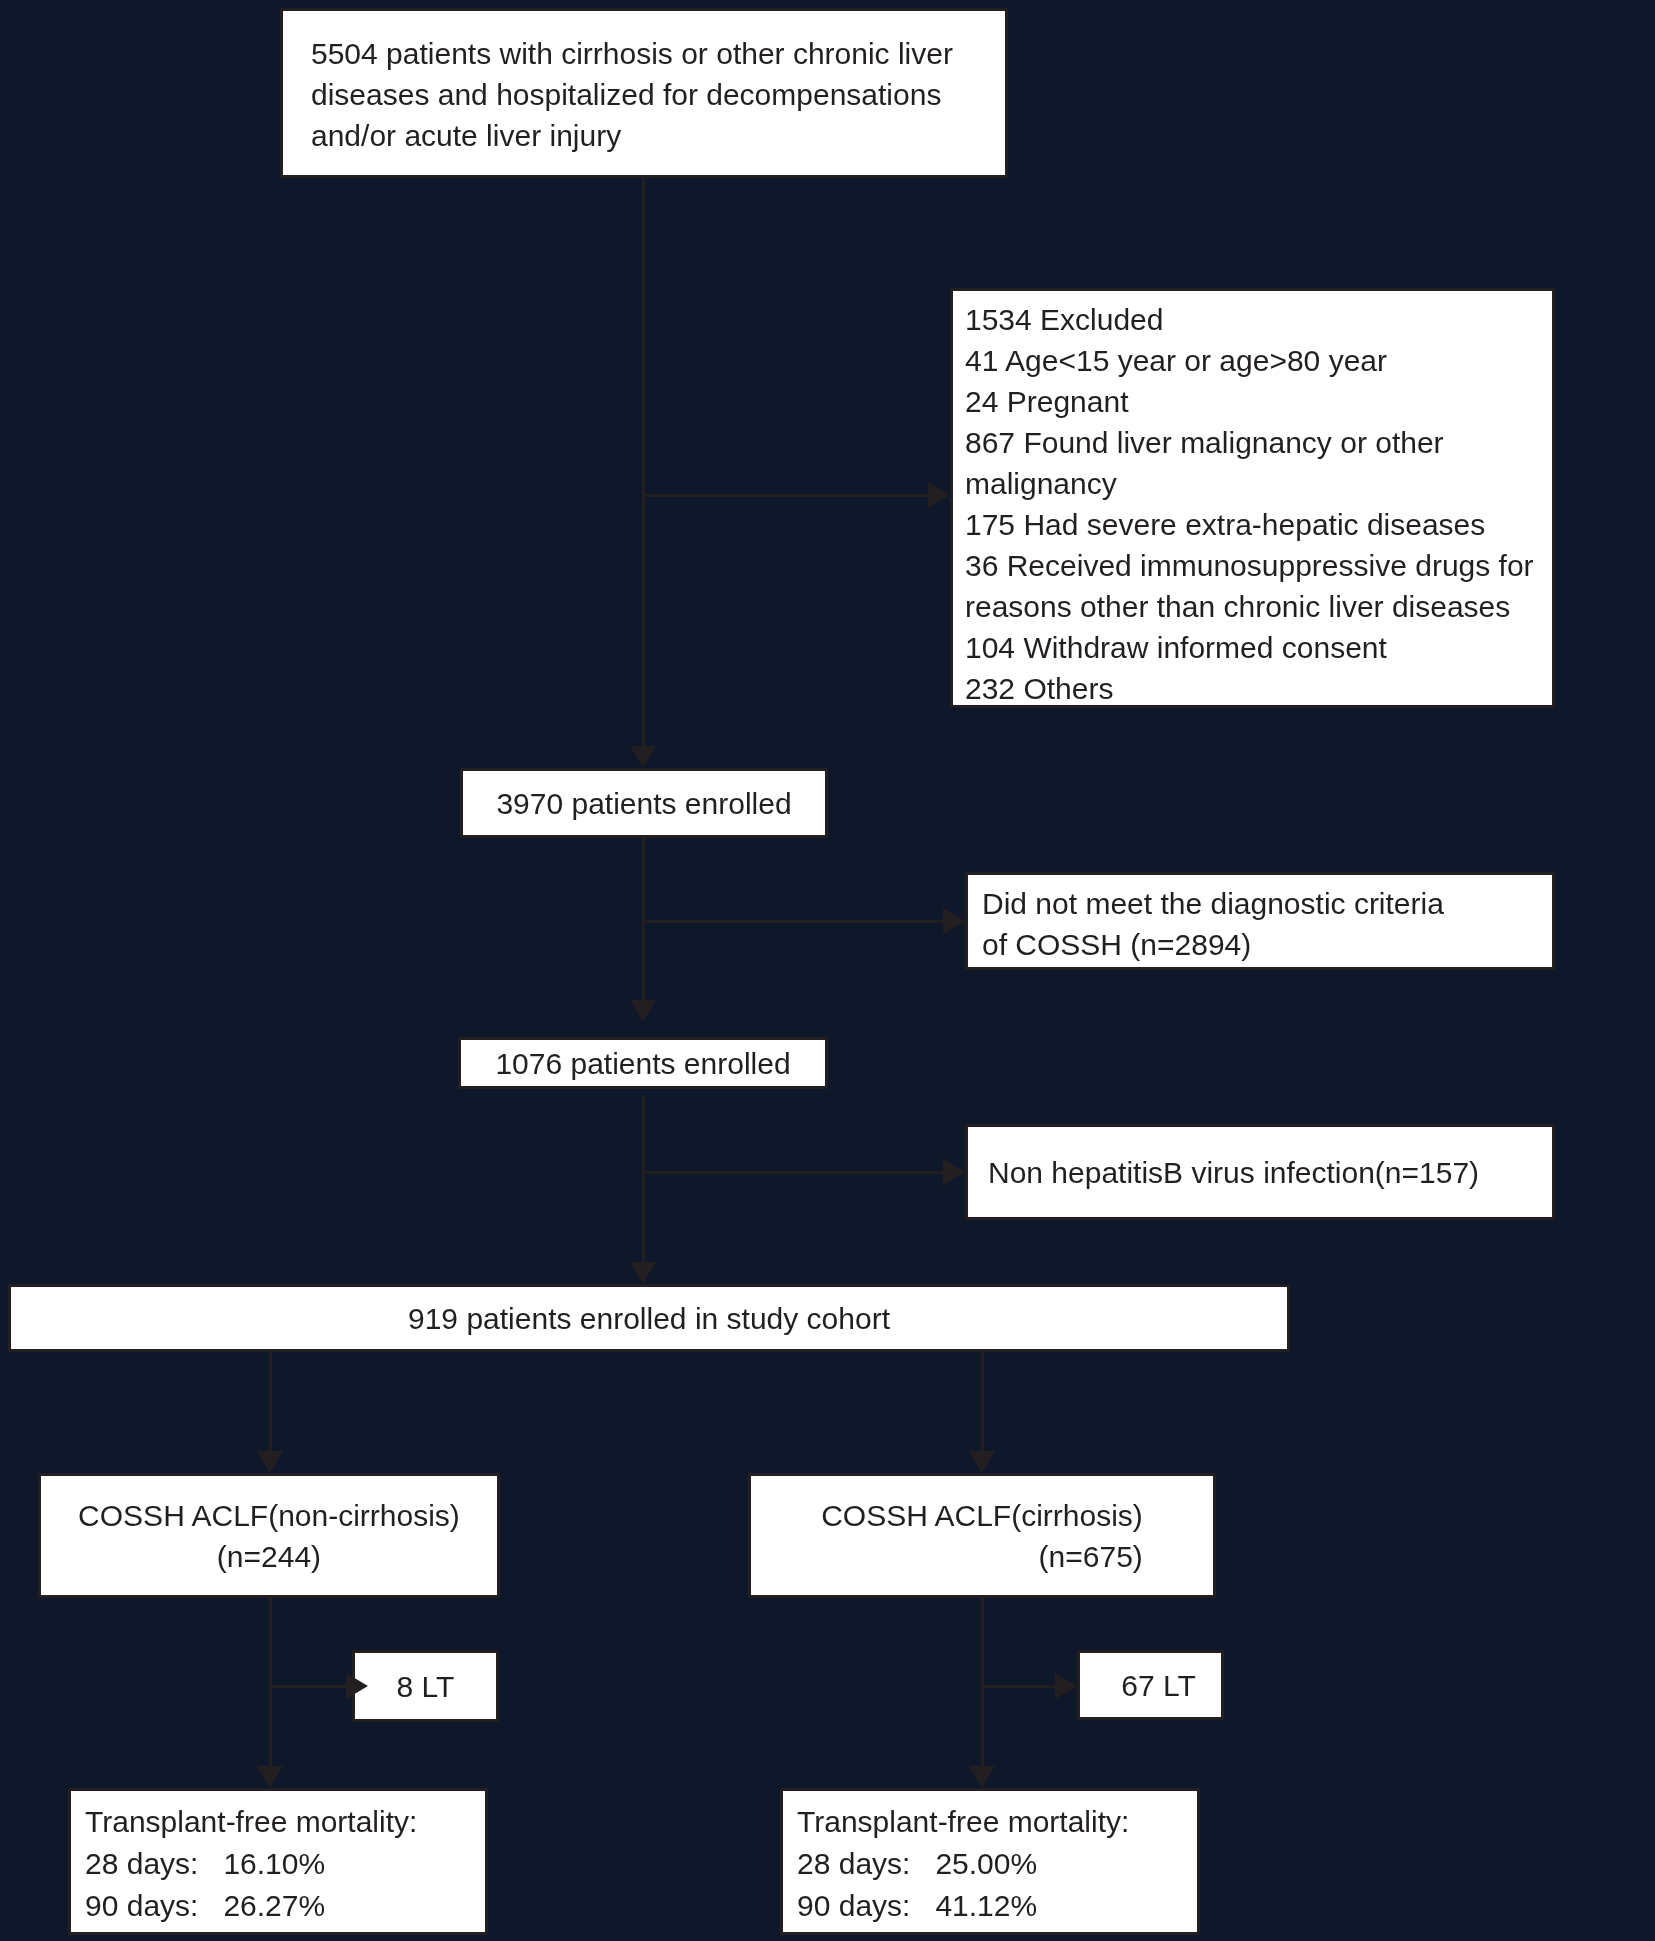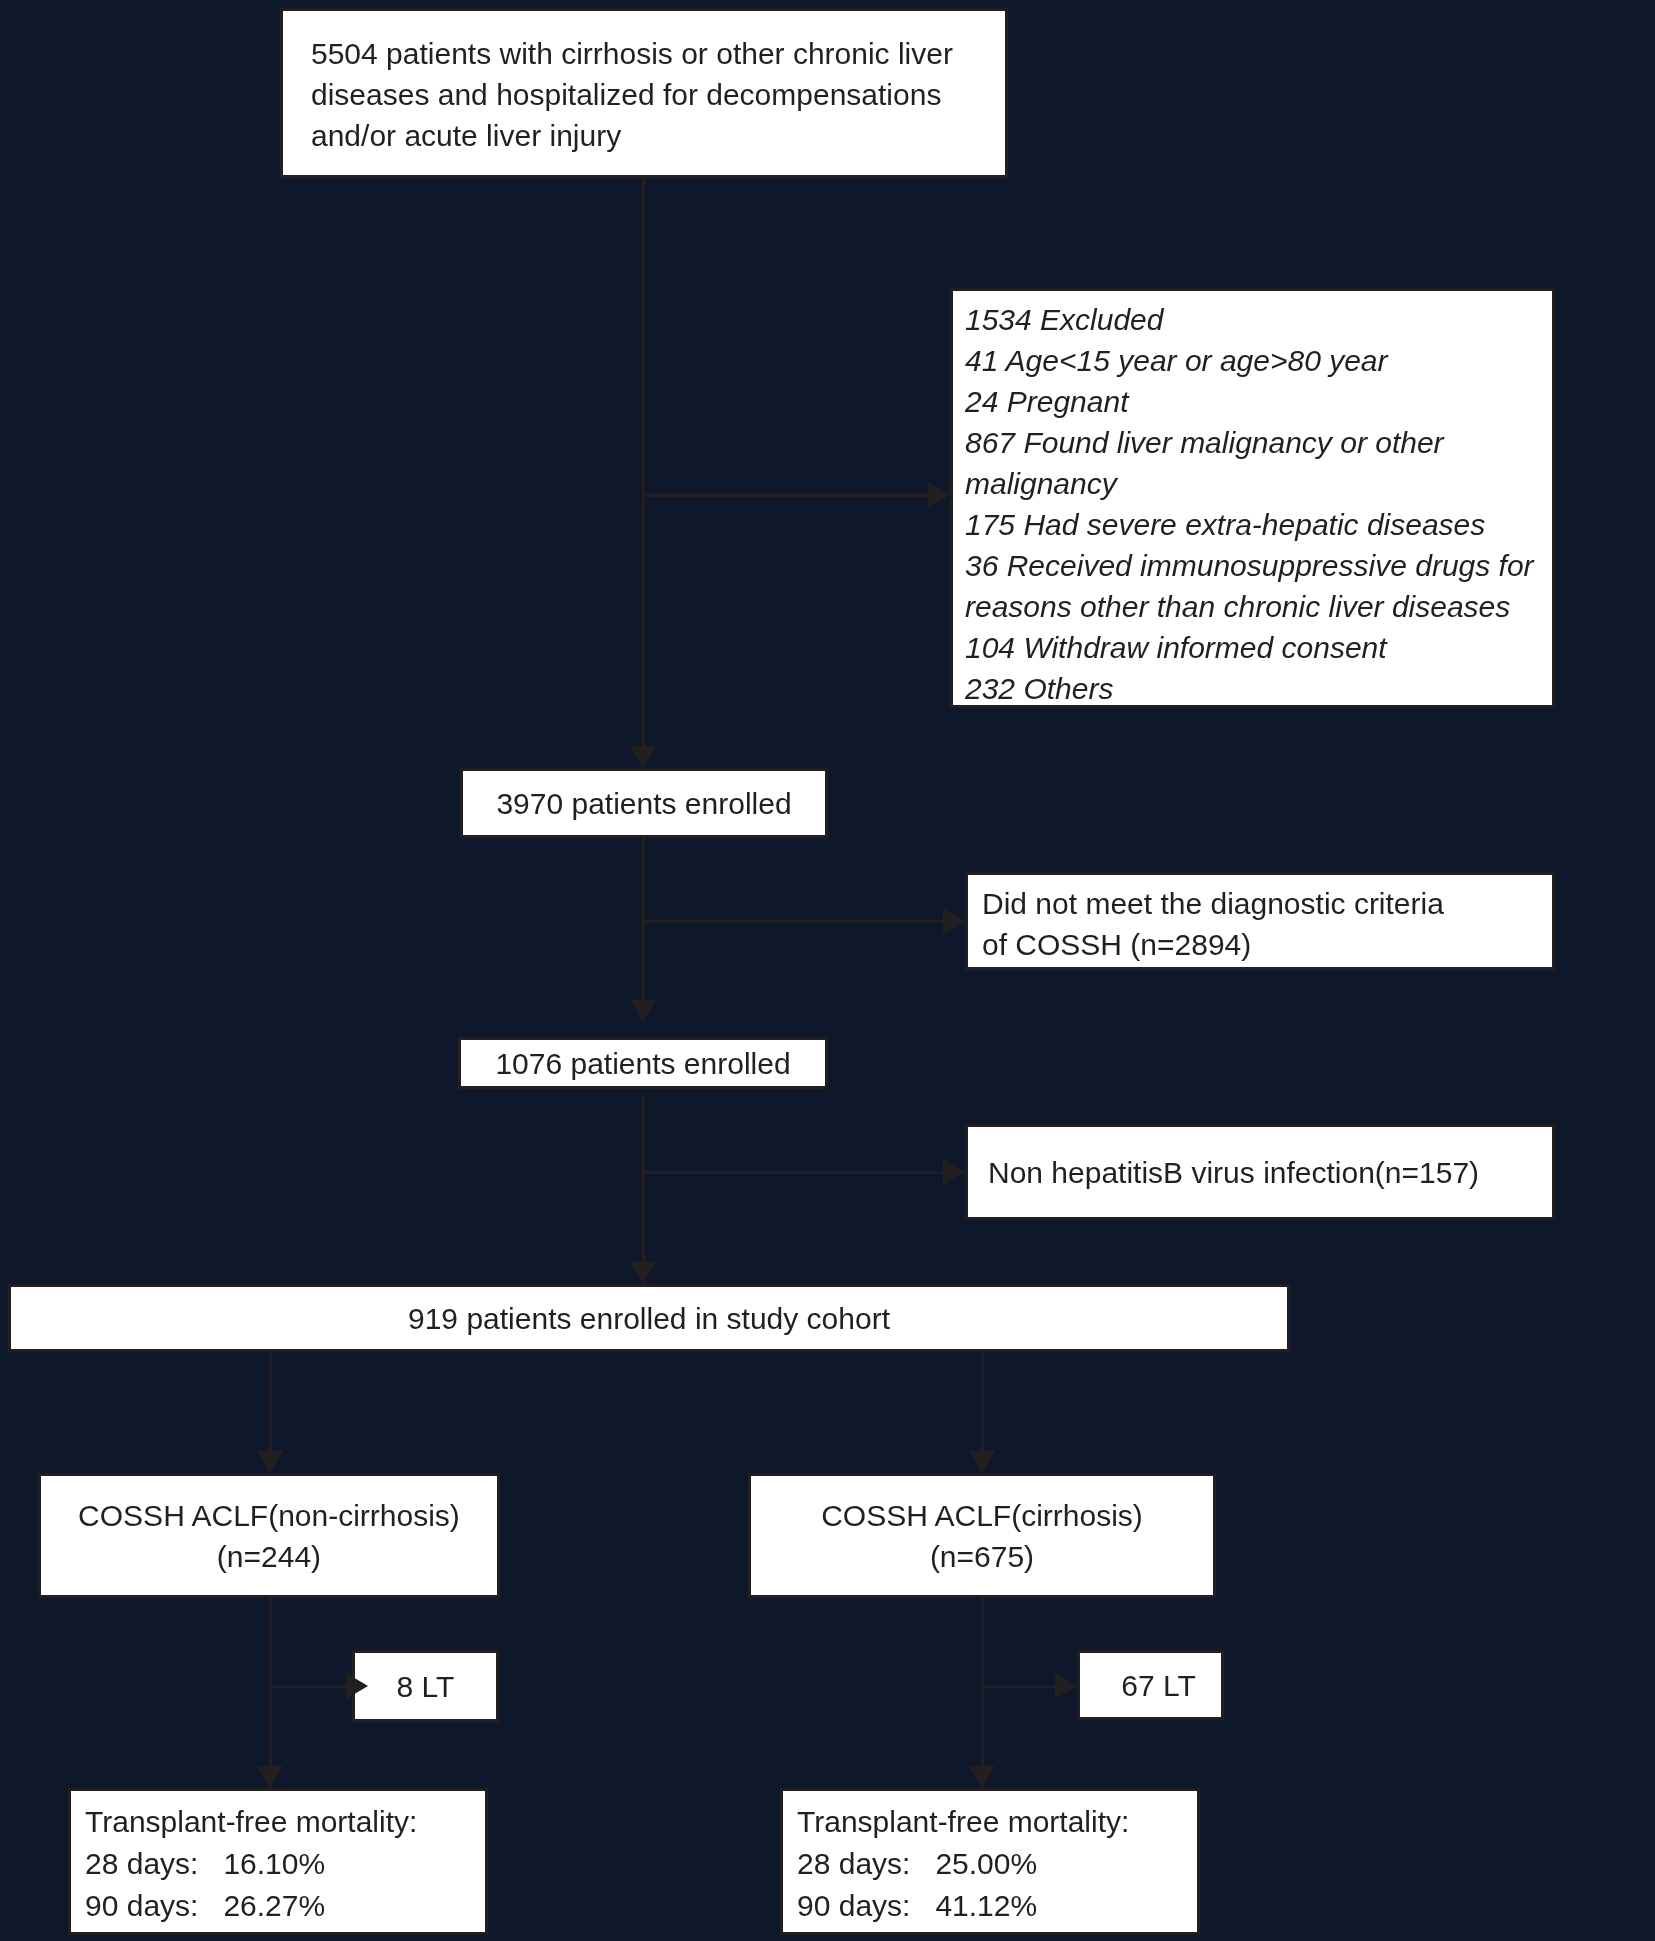--- a/index.html
+++ b/index.html
@@ -53,21 +53,21 @@
 </style>
 </head>
 <body>
 
 <div id="figure">
 
   <div class="node pad" style="left:280px;top:8px;width:728px;height:170px;padding:22px 28px;">5504 patients with cirrhosis or other chronic liver
 diseases and hospitalized for decompensations
 and/or acute liver injury</div>
 
-  <div class="node pad" style="left:950px;top:288px;width:605px;height:420px;padding:8px 12px;font-style:italic;">1534 Excluded
+  <div class="node pad" style="left:950px;top:288px;width:605px;height:420px;padding:8px 12px;">1534 Excluded
 41 Age&lt;15 year or age&gt;80 year
 24 Pregnant
 867 Found liver malignancy or other
 malignancy
 175 Had severe extra-hepatic diseases
 36 Received immunosuppressive drugs for
 reasons other than chronic liver diseases
 104 Withdraw informed consent
 232 Others</div>
 
@@ -78,21 +78,21 @@
 
   <div class="node center" style="left:458px;top:1022px;width:370px;height:52px;margin-top:15px;">1076 patients enrolled</div>
 
   <div class="node vcenter" style="left:965px;top:1124px;width:590px;height:96px;padding:0 20px;">Non hepatitisB virus infection(n=157)</div>
 
   <div class="node center" style="left:8px;top:1284px;width:1282px;height:68px;">919 patients enrolled in study cohort</div>
 
   <div class="node center" style="left:38px;top:1473px;width:462px;height:125px;">COSSH ACLF(non-cirrhosis)
 (n=244)</div>
 
-  <div class="node center" style="left:748px;top:1473px;width:468px;height:125px;">COSSH ACLF(cirrhosis)
+  <div class="node center" style="left:748px;top:1473px;width:468px;height:125px;text-align:right;">COSSH ACLF(cirrhosis)
 (n=675)</div>
 
   <div class="node center" style="left:352px;top:1650px;width:147px;height:72px;">8 LT</div>
 
   <div class="node center" style="left:1077px;top:1650px;width:147px;height:70px;padding-left:16px;">67 LT</div>
 
   <div class="node pad" style="left:68px;top:1788px;width:420px;height:147px;padding:10px 14px;line-height:42px;">Transplant-free mortality:
 28 days:   16.10%
 90 days:   26.27%</div>
 

